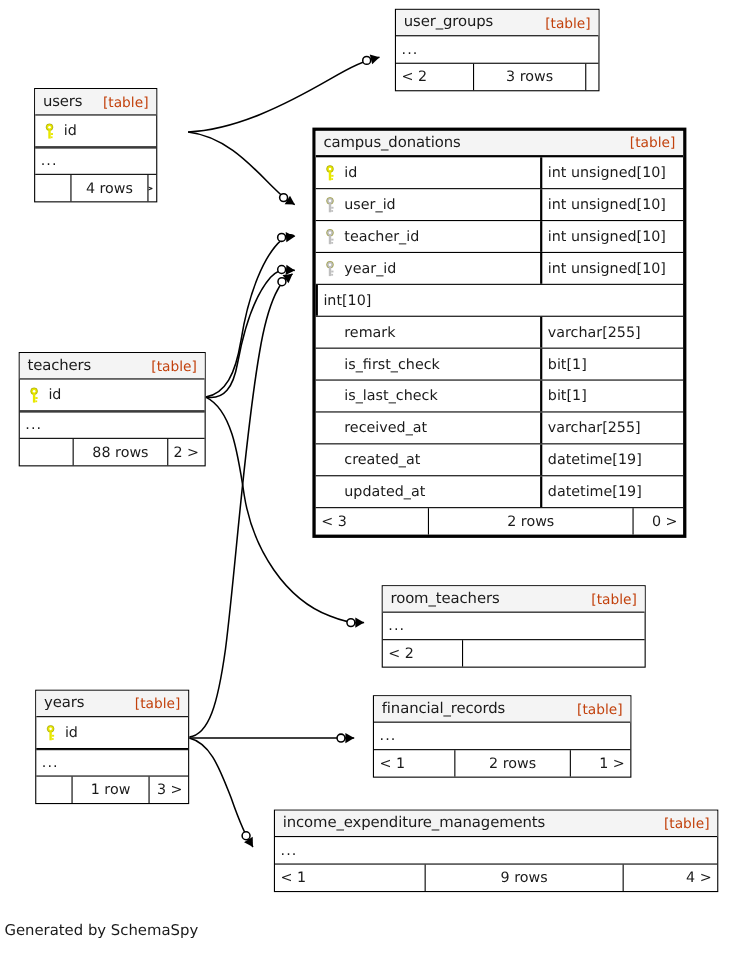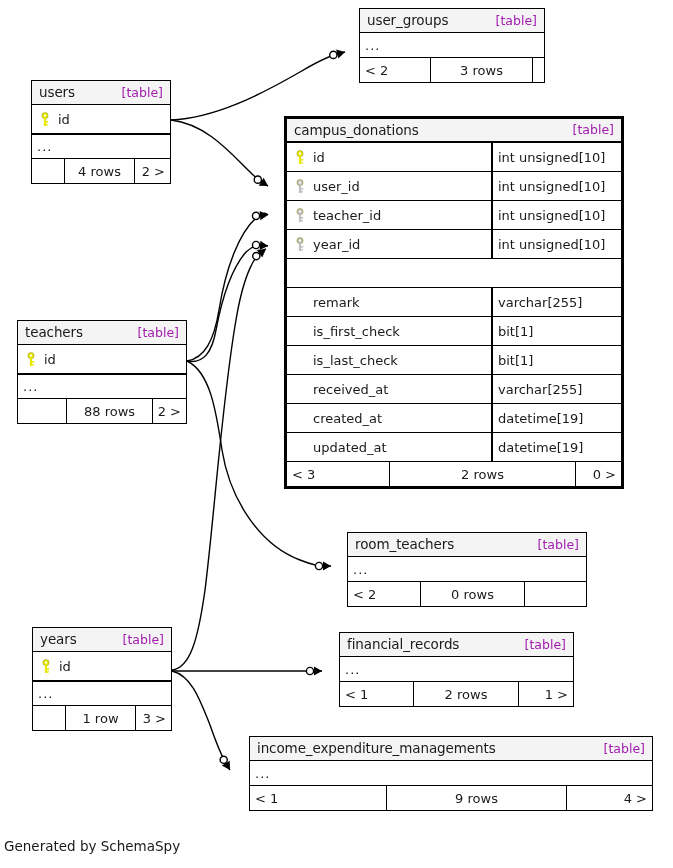--- a/index.html
+++ b/index.html
@@ -54,21 +54,21 @@
   }
   .focus > .thead { border-bottom-width: 2px; }
   .tname {
     font-weight: normal;
     font-size: 13.5px;
     letter-spacing: -0.1px;
     white-space: nowrap;
   }
   .ttag {
     font-size: 12.5px;
-    color: #a21caf;
+    color: #c2410c;
     white-space: nowrap;
     padding-left: 12px;
   }
 
   .colrow {
     display: flex;
     align-items: stretch;
     border-bottom: 1px solid #000000;
     height: 29px;
     box-sizing: border-box;
@@ -204,21 +204,21 @@
           <span class="tname">user_groups</span>
           <span class="ttag">[table]</span>
         </div>
         <div class="ellipsis-row nt">...</div>
         <div class="tfoot">
           <span class="fcell f-left" style="width:70px;flex:0 0 70px;">&lt; 2</span>
           <span class="fcell f-mid" style="width:102px;flex:0 0 102px;">3 rows</span>
           <span class="fcell f-right" style="flex:1 1 auto;"></span>
         </div>
       </div>
-      <div class="tbl" style="left: 31px; top: 80px; width: 140px;">
+      <div class="tbl" style="left: 31px; top: 80px; width: 112px;">
         <div class="thead">
           <span class="tname">users</span>
           <span class="ttag">[table]</span>
         </div>
         <div class="colrow">
           <span class="colname">
             <svg class="keyicon" viewBox="0 0 14 15">
               <circle cx="7" cy="3.6" r="3.1" fill="#e8e800" stroke="#8a8a00" stroke-width="0.5" opacity="1"></circle>
               <circle cx="7" cy="3.6" r="1.15" fill="#ffffff"></circle>
               <rect x="5.9" y="5.8" width="2.2" height="8.2" fill="#e8e800"></rect>
@@ -286,20 +286,21 @@
               <circle cx="7" cy="3.6" r="1.15" fill="#ffffff"></circle>
               <rect x="5.9" y="5.8" width="2.2" height="8.2" fill="#bfbfbf"></rect>
               <rect x="8.1" y="9.0" width="2.1" height="1.7" fill="#bfbfbf"></rect>
               <rect x="8.1" y="12.0" width="1.7" height="1.6" fill="#bfbfbf"></rect>
             </svg>
             <span>year_id</span>
           </span>
           <span class="coltype" style="width:130px;flex:0 0 130px;">int unsigned[10]</span>
         </div>
         <div class="colrow">
+          <span class="coltype" style="width:130px;flex:0 0 130px;">int[10]</span>
         </div>
         <div class="colrow">
           <span class="colname">
             <span class="keyicon none"></span>
             <span>remark</span>
           </span>
           <span class="coltype" style="width:130px;flex:0 0 130px;">varchar[255]</span>
         </div>
         <div class="colrow">
           <span class="colname">
@@ -367,21 +368,20 @@
         </div>
       </div>
       <div class="tbl" style="left: 347px; top: 532px; width: 240px;">
         <div class="thead">
           <span class="tname">room_teachers</span>
           <span class="ttag">[table]</span>
         </div>
         <div class="ellipsis-row nt">...</div>
         <div class="tfoot">
           <span class="fcell f-left" style="width:72px;flex:0 0 72px;">&lt; 2</span>
-          <span class="fcell f-mid" style="width:104px;flex:0 0 104px;">0 rows</span>
           <span class="fcell f-right" style="flex:1 1 auto;"></span>
         </div>
       </div>
       <div class="tbl" style="left: 339px; top: 632px; width: 235px;">
         <div class="thead">
           <span class="tname">financial_records</span>
           <span class="ttag">[table]</span>
         </div>
         <div class="ellipsis-row nt">...</div>
         <div class="tfoot">

